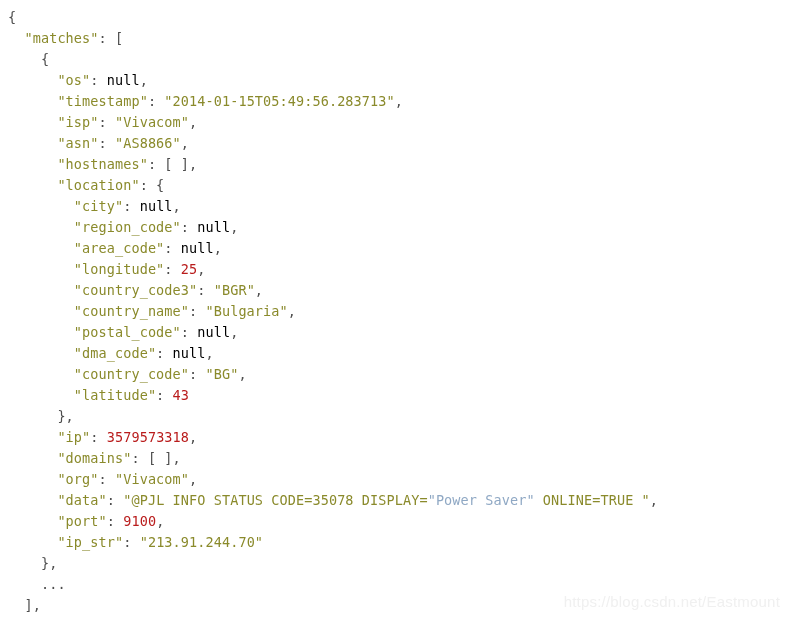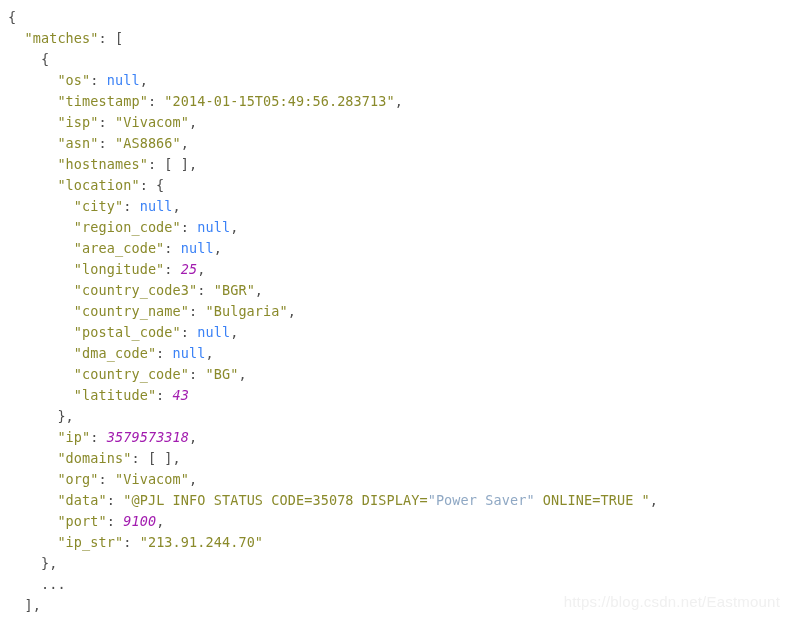--- a/index.html
+++ b/index.html
@@ -35,22 +35,22 @@
     white-space: pre;
     color: #4d4d4d;
     padding-left: 8px;
     letter-spacing: 0.1px;
   }
 
   
   .tok-punct   { color: #4d4d4d; }
   .tok-key     { color: #8a8a2b; }
   .tok-string  { color: #8a8a2b; }
-  .tok-number  { color: #a21caf; font-style: italic; }
-  .tok-null    { color: #3b82f6; text-align: right; }
+  .tok-number  { color: #b91c1c; }
+  .tok-null    { color: #000000; text-align: right; }
   .tok-inner   { color: #8fa8c4; }
 
   #watermark {
     position: absolute;
     right: 10px;
     bottom: 9px;
     font-family: "Liberation Sans", sans-serif;
     font-size: 15px;
     color: #f0f0f0;
     white-space: nowrap;

